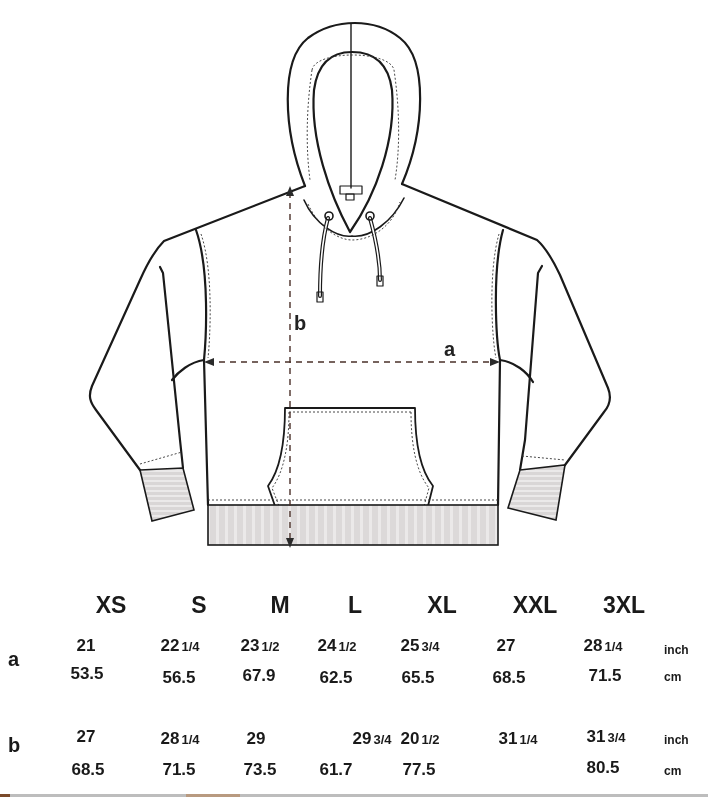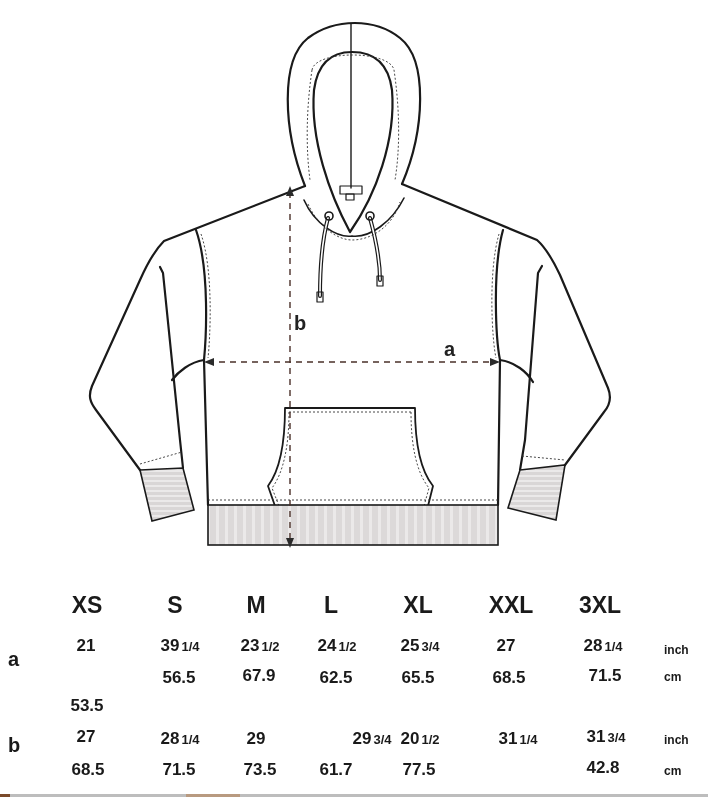--- a/index.html
+++ b/index.html
@@ -29,20 +29,21 @@
       color: #222;
     }
     .size-head {
       position: absolute;
       top: 592px;
       font-weight: bold;
       font-size: 23px;
       color: #1a1a1a;
       transform: translateX(-50%);
       white-space: nowrap;
+      margin-left: 24px;
     }
     .row-label {
       position: absolute;
       font-weight: bold;
       font-size: 20px;
       color: #1a1a1a;
       left: 8px;
     }
     .cell {
       position: absolute;
@@ -176,29 +177,29 @@
   <div class="size-head" style="left:175px;">S</div>
   <div class="size-head" style="left:256px;">M</div>
   <div class="size-head" style="left:331px;">L</div>
   <div class="size-head" style="left:418px;">XL</div>
   <div class="size-head" style="left:511px;">XXL</div>
   <div class="size-head" style="left:600px;">3XL</div>
 
   <div class="row-label" style="top:648px;">a</div>
 
   <div class="cell" style="left:87px; top:636px;"><span>21</span><span class="frac"></span></div>
-  <div class="cell" style="left:180px; top:636px;"><span>39</span><span class="frac">1/4</span></div>
+  <div class="cell" style="left:180px; top:636px;"><span>22</span><span class="frac">1/4</span></div>
   <div class="cell" style="left:260px; top:636px;"><span>23</span><span class="frac">1/2</span></div>
   <div class="cell" style="left:337px; top:636px;"><span>24</span><span class="frac">1/2</span></div>
   <div class="cell" style="left:420px; top:636px;"><span>25</span><span class="frac">3/4</span></div>
   <div class="cell" style="left:507px; top:636px;"><span>27</span><span class="frac"></span></div>
   <div class="cell" style="left:603px; top:636px;"><span>28</span><span class="frac">1/4</span></div>
   <div class="unit" style="top:643px;">inch</div>
 
-  <div class="cell" style="left:87px; top:664px;margin-top:32px;">53.5</div>
+  <div class="cell" style="left:87px; top:664px;">53.5</div>
   <div class="cell" style="left:179px; top:668px;">56.5</div>
   <div class="cell" style="left:259px; top:666px;">67.9</div>
   <div class="cell" style="left:336px; top:668px;">62.5</div>
   <div class="cell" style="left:418px; top:668px;">65.5</div>
   <div class="cell" style="left:509px; top:668px;">68.5</div>
   <div class="cell" style="left:605px; top:666px;">71.5</div>
   <div class="unit" style="top:670px;">cm</div>
 
   <div class="row-label" style="top:734px;">b</div>
 
@@ -210,20 +211,20 @@
   <div class="cell" style="left:509px; top:729px;margin-left:9px;"><span>31</span><span class="frac">1/4</span></div>
   <div class="cell" style="left:606px; top:727px;"><span>31</span><span class="frac">3/4</span></div>
   <div class="unit" style="top:733px;">inch</div>
 
   <div class="cell" style="left:88px; top:760px;">68.5</div>
   <div class="cell" style="left:179px; top:760px;">71.5</div>
   <div class="cell" style="left:260px; top:760px;">73.5</div>
   <div class="cell" style="left:336px; top:760px;">61.7</div>
   <div class="cell" style="left:419px; top:760px;">77.5</div>
   <div class="cell" style="left:509px; top:760px;margin-top:40px;">79.5</div>
-  <div class="cell" style="left:603px; top:758px;">42.8</div>
+  <div class="cell" style="left:603px; top:758px;">80.5</div>
   <div class="unit" style="top:764px;">cm</div>
 </div>
 
 <div class="bottom-strip">
   <div class="accent1"></div>
   <div class="accent2"></div>
 </div>
 
 </body></html>

